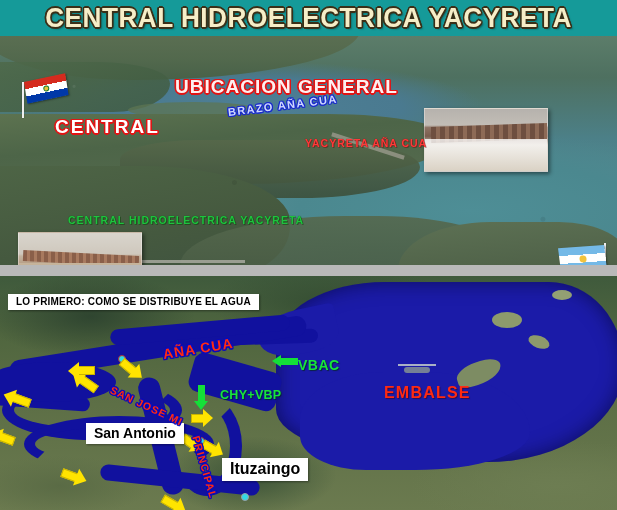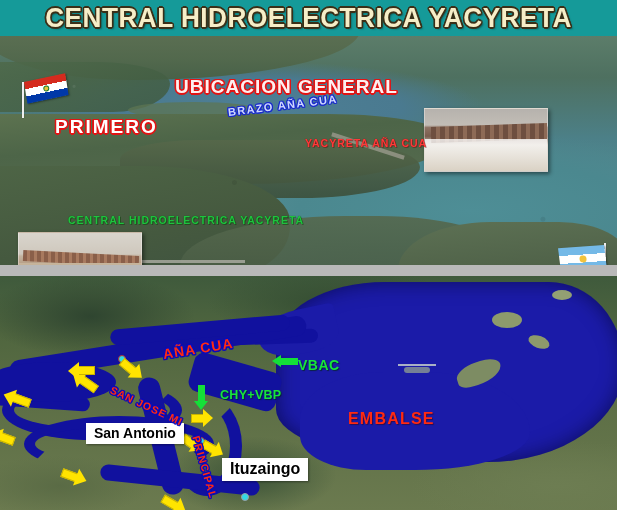--- a/index.html
+++ b/index.html
@@ -342,22 +342,22 @@
   }
   .lbl-vbac{
     left:298px; top:357px; font-size:14px; font-weight:bold; letter-spacing:.5px;
     color:#17e53a; text-shadow:1px 1px 1px rgba(0,40,0,.6);
   }
   .lbl-chyvbp{
     left:212px; top:388px; font-size:12.5px; font-weight:bold; letter-spacing:.3px;
     color:#17e53a; text-shadow:1px 1px 1px rgba(0,40,0,.6);margin-left:8px;
   }
   .lbl-embalse{
-    left:348px; top:384px; font-size:16px; font-weight:bold; letter-spacing:1.2px;
-    color:#ff2a12; text-shadow:1px 1px 1px rgba(60,0,0,.5);margin-top:26px;
+    left:384px; top:384px; font-size:16px; font-weight:bold; letter-spacing:1.2px;
+    color:#ff2a12; text-shadow:1px 1px 1px rgba(60,0,0,.5);
   }
   .heli{
     position:absolute; left:404px; top:367px; width:26px; height:6px;
     background:#7f8b95; border-radius:3px/50%; opacity:.9;
   }
   .heli:after{
     content:""; position:absolute; left:-6px; top:-3px; width:38px; height:1.5px;
     background:#b9c2c9;
   }
 </style>
@@ -402,21 +402,21 @@
     <div class="inset inset-spillway">
       <div class="gates"></div>
       <div class="foam"></div>
     </div>
     <div class="inset inset-powerhouse">
       <div class="structure"></div>
       <div class="water"></div>
     </div>
 
     <div class="lbl lbl-ubicacion">UBICACION GENERAL</div>
-    <div class="lbl lbl-paraguay">PRIMERO</div>
+    <div class="lbl lbl-paraguay">CENTRAL</div>
     <div class="lbl lbl-brazo">BRAZO AÑA CUA</div>
     <div class="lbl lbl-vertedero">YACYRETA AÑA CUA</div>
     <div class="lbl lbl-central">CENTRAL HIDROELECTRICA YACYRETA</div>
 
   </div>
 
   <div class="sep-band"></div>
 
   <div class="panel-bottom">
     <div class="b-veg"></div>
@@ -491,20 +491,21 @@
     <div class="shaft" style="left:8px; top:2px; width:18px; height:7px;"></div>
     <div class="head" style="left:0; top:-1px; border-top:6px solid transparent; border-bottom:6px solid transparent; border-right:9px solid #14e038;"></div>
   </div>
   <div class="garrow" style="left:196px; top:385px;">
     <div class="shaft" style="left:2px; top:0; width:7px; height:17px;"></div>
     <div class="head" style="left:-2px; top:16px; border-left:7px solid transparent; border-right:7px solid transparent; border-top:9px solid #14e038;"></div>
   </div>
 
   <div class="heli"></div>
 
+  <div class="wbox lbl-lo-primero">LO PRIMERO: COMO SE DISTRIBUYE EL AGUA</div>
   <div class="wbox lbl-sanantonio">San Antonio</div>
   <div class="wbox lbl-ituzaingo">Ituzaingo</div>
 
   <div class="lbl lbl-ana-cua">AÑA CUA</div>
   <div class="lbl lbl-san-jose">SAN JOSE MI</div>
   <div class="lbl lbl-principal">PRINCIPAL</div>
   <div class="lbl lbl-vbac">VBAC</div>
   <div class="lbl lbl-chyvbp">CHY+VBP</div>
   <div class="lbl lbl-embalse">EMBALSE</div>
 

